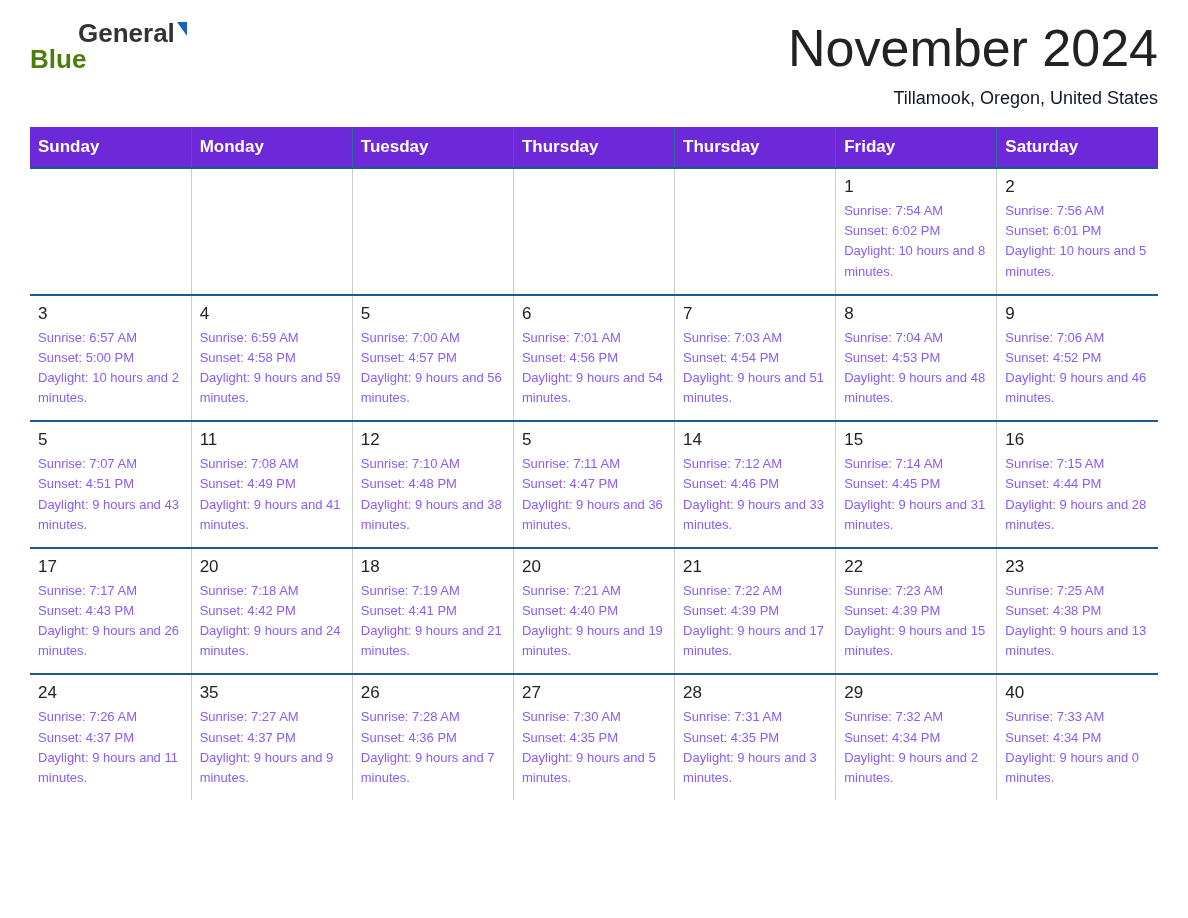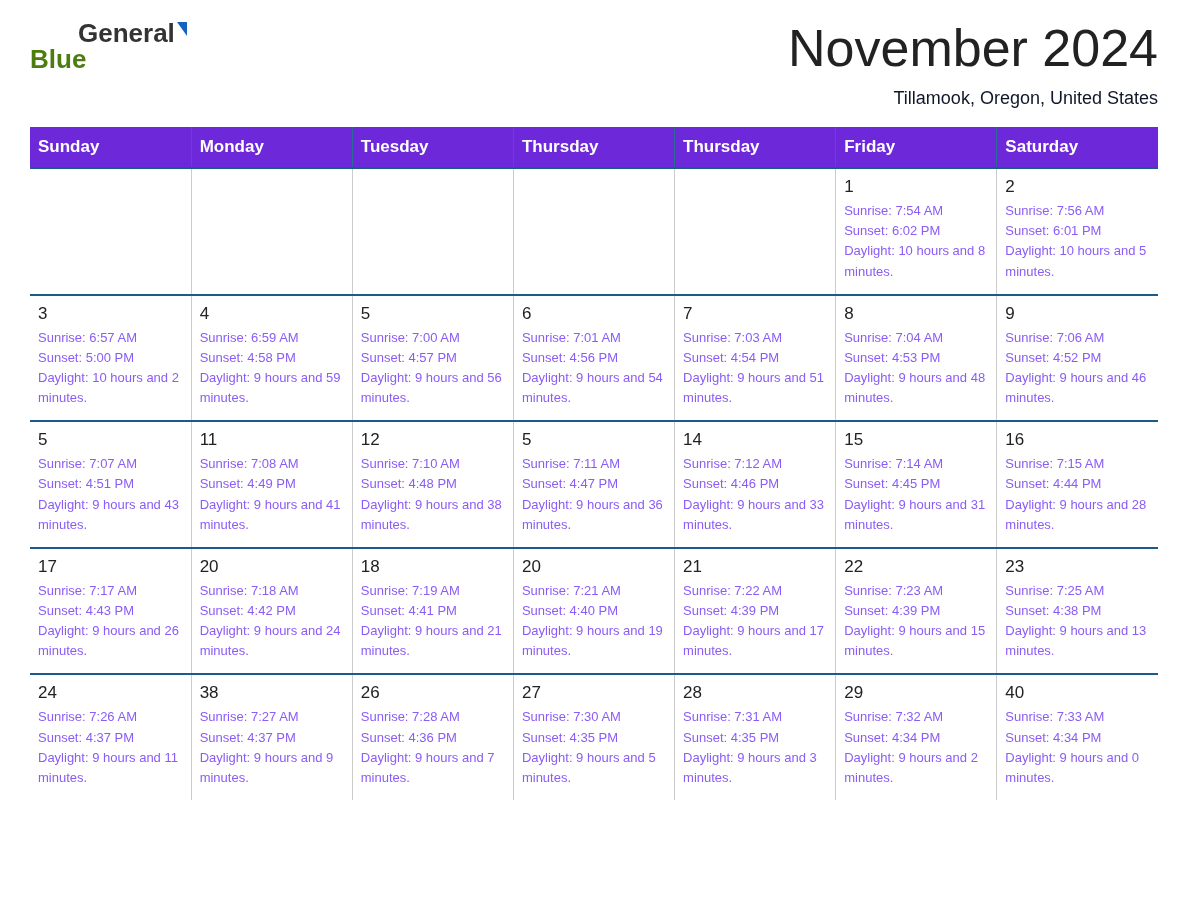--- a/index.html
+++ b/index.html
@@ -248,21 +248,21 @@
           <span class="day-number">23</span>
           <div class="day-info">Sunrise: 7:25 AM<br>Sunset: 4:38 PM<br>Daylight: 9 hours and 13 minutes.</div>
         </td>
       </tr>
       <tr>
         <td>
           <span class="day-number">24</span>
           <div class="day-info">Sunrise: 7:26 AM<br>Sunset: 4:37 PM<br>Daylight: 9 hours and 11 minutes.</div>
         </td>
         <td>
-          <span class="day-number">38</span>
+          <span class="day-number">35</span>
           <div class="day-info">Sunrise: 7:27 AM<br>Sunset: 4:37 PM<br>Daylight: 9 hours and 9 minutes.</div>
         </td>
         <td>
           <span class="day-number">26</span>
           <div class="day-info">Sunrise: 7:28 AM<br>Sunset: 4:36 PM<br>Daylight: 9 hours and 7 minutes.</div>
         </td>
         <td>
           <span class="day-number">27</span>
           <div class="day-info">Sunrise: 7:30 AM<br>Sunset: 4:35 PM<br>Daylight: 9 hours and 5 minutes.</div>
         </td>

